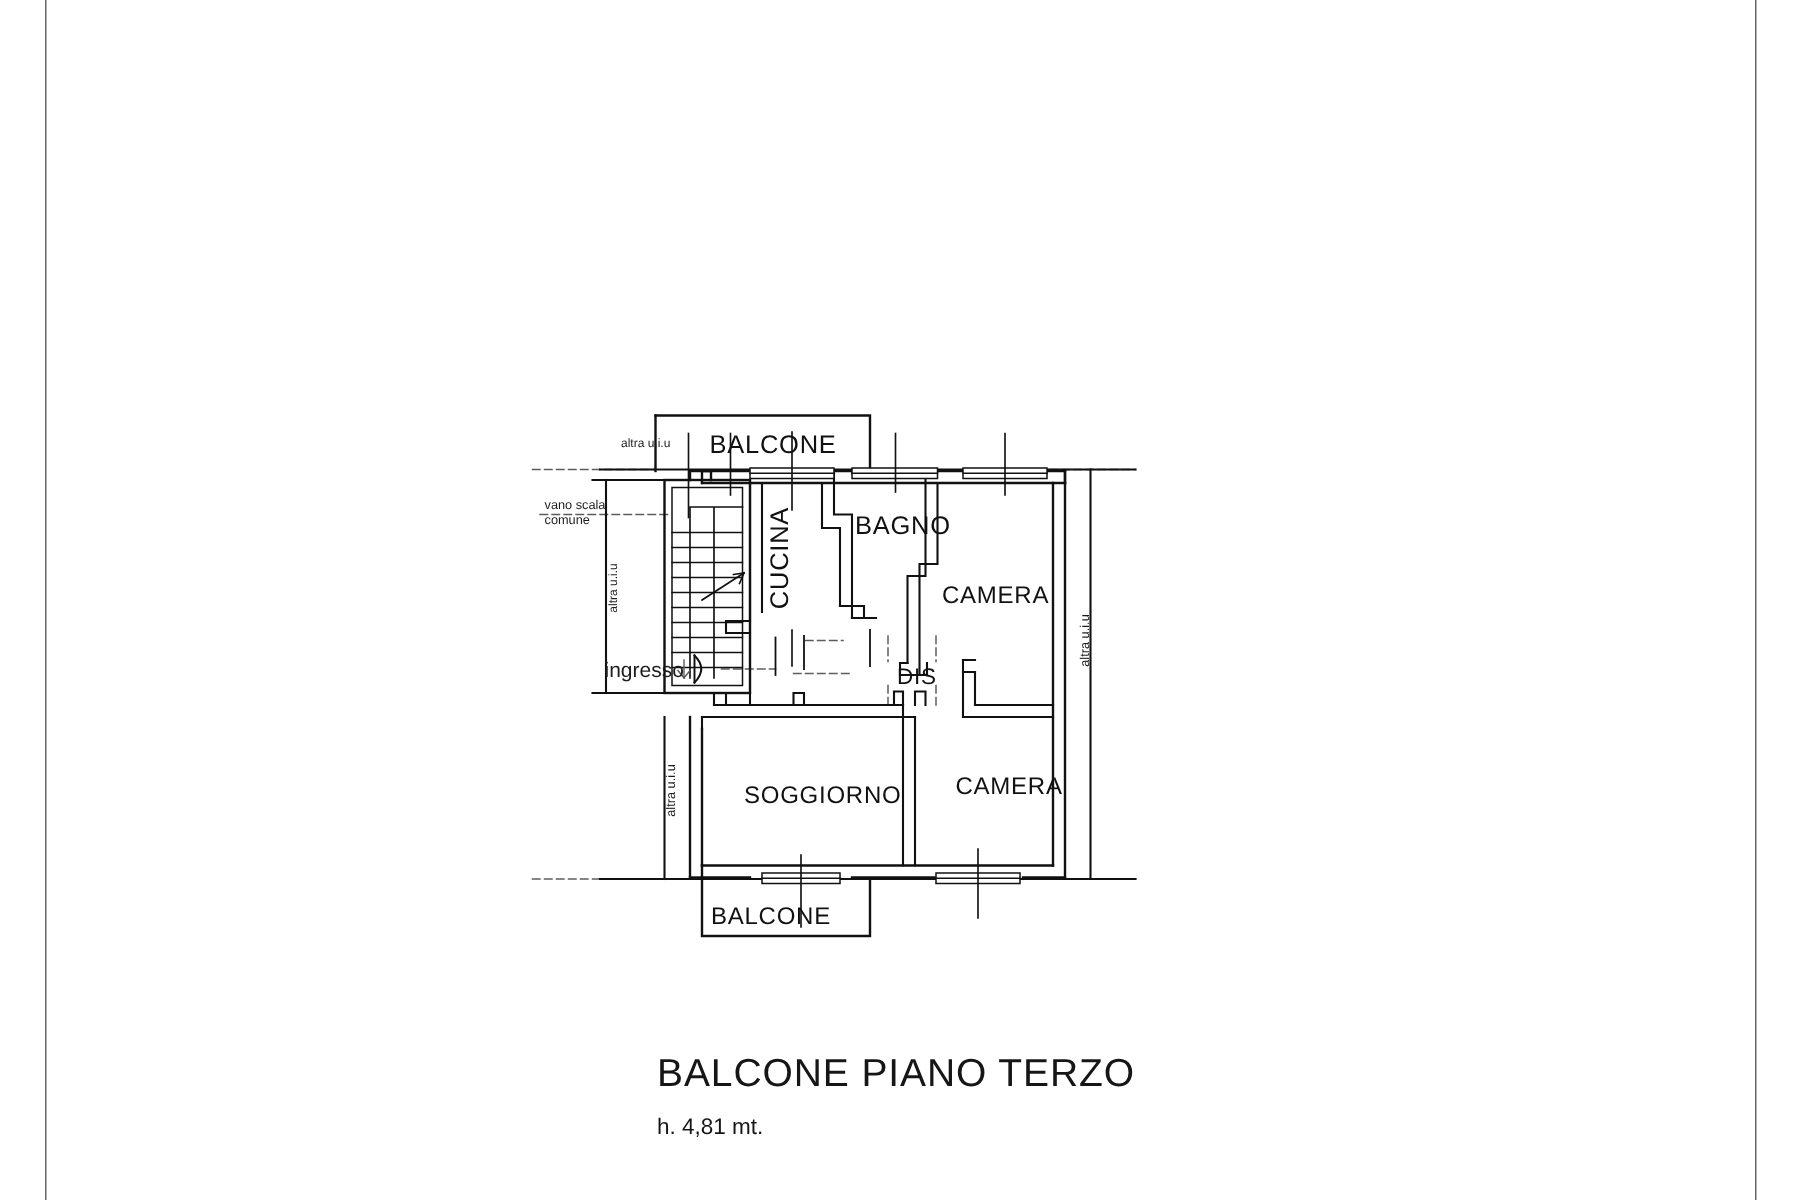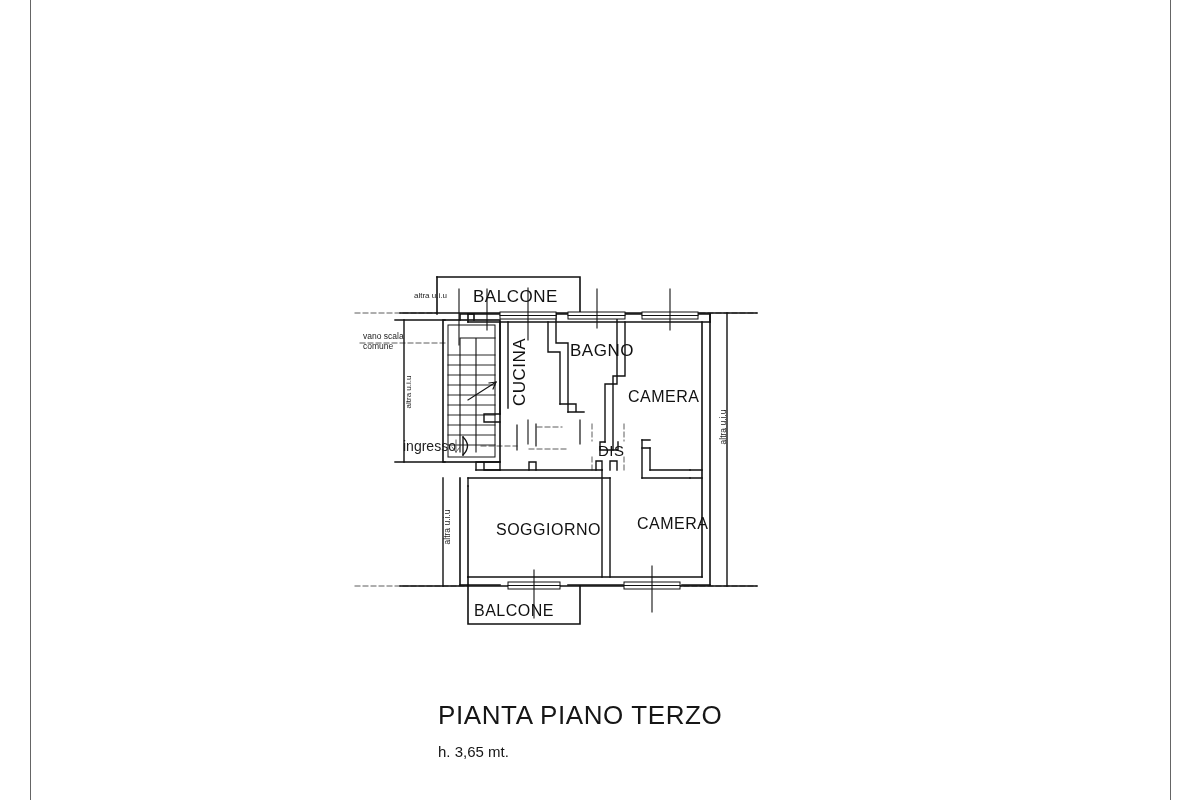--- a/index.html
+++ b/index.html
@@ -286,17 +286,17 @@
 
       <text x="403" y="451" font-size="14">ingresso</text>
 
       <text x="450" y="527" font-size="8.5" text-anchor="middle" transform="rotate(-90 450 527)">altra u.i.u</text>
 
       <text x="726" y="427" font-size="8.5" text-anchor="middle" transform="rotate(-90 726 427)">altra u.i.u</text>
     </g>
   </svg>
 
   <div class="ttl-wrap">
-    <div id="plan-title">PIANTA PIANO TERZO</div>
-    <div id="plan-subtitle">h. 3,65 mt.</div>
+    <div id="plan-title">BALCONE PIANO TERZO</div>
+    <div id="plan-subtitle">h. 4,81 mt.</div>
   </div>
 
 </div>
 
 </body></html>

